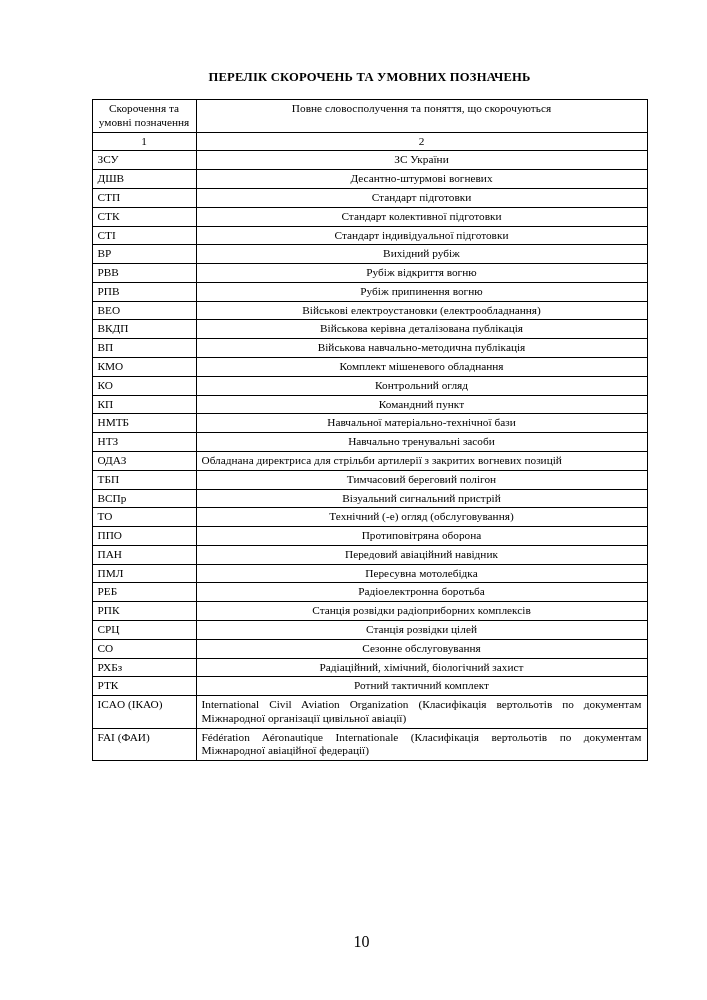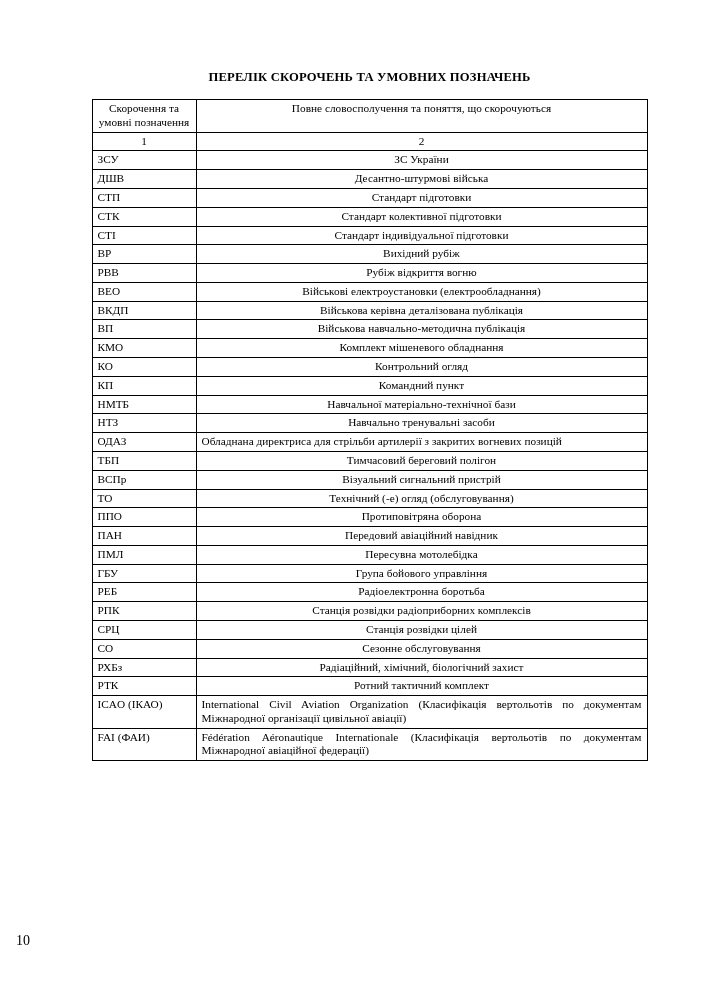--- a/index.html
+++ b/index.html
@@ -68,21 +68,22 @@
   }
   .full-cell.justify {
     text-align: justify;
     text-align-last: left;
   }
   .page-number {
     position: absolute;
     left: 16px;
     right: 0;
     top: 933px;
-    font-size: 14px;
+    text-align: center;
+    font-size: 16px;
   }
 </style>
 </head>
 <body>
 
 <div class="page">
 
   <div class="doc-title">ПЕРЕЛІК СКОРОЧЕНЬ ТА УМОВНИХ ПОЗНАЧЕНЬ</div>
 
   <table class="abbr">
@@ -100,21 +101,21 @@
         <td class="num-cell">2</td>
       </tr>
     </thead>
     <tbody>
         <tr>
           <td class="abbr-cell">ЗСУ</td>
           <td class="full-cell">ЗС України</td>
         </tr>
         <tr>
           <td class="abbr-cell">ДШВ</td>
-          <td class="full-cell">Десантно-штурмові війська</td>
+          <td class="full-cell">Десантно-штурмові вогневих</td>
         </tr>
         <tr>
           <td class="abbr-cell">СТП</td>
           <td class="full-cell">Стандарт підготовки</td>
         </tr>
         <tr>
           <td class="abbr-cell">СТК</td>
           <td class="full-cell">Стандарт колективної підготовки</td>
         </tr>
         <tr>
@@ -123,20 +124,24 @@
         </tr>
         <tr>
           <td class="abbr-cell">ВР</td>
           <td class="full-cell">Вихідний рубіж</td>
         </tr>
         <tr>
           <td class="abbr-cell">РВВ</td>
           <td class="full-cell">Рубіж відкриття вогню</td>
         </tr>
         <tr>
+          <td class="abbr-cell">РПВ</td>
+          <td class="full-cell">Рубіж припинення вогню</td>
+        </tr>
+        <tr>
           <td class="abbr-cell">ВЕО</td>
           <td class="full-cell">Військові електроустановки (електрообладнання)</td>
         </tr>
         <tr>
           <td class="abbr-cell">ВКДП</td>
           <td class="full-cell">Військова керівна деталізована публікація</td>
         </tr>
         <tr>
           <td class="abbr-cell">ВП</td>
           <td class="full-cell">Військова навчально-методична публікація</td>
@@ -183,24 +188,20 @@
         </tr>
         <tr>
           <td class="abbr-cell">ПАН</td>
           <td class="full-cell">Передовий авіаційний навідник</td>
         </tr>
         <tr>
           <td class="abbr-cell">ПМЛ</td>
           <td class="full-cell">Пересувна мотолебідка</td>
         </tr>
         <tr>
-          <td class="abbr-cell">ГБУ</td>
-          <td class="full-cell">Група бойового управління</td>
-        </tr>
-        <tr>
           <td class="abbr-cell">РЕБ</td>
           <td class="full-cell">Радіоелектронна боротьба</td>
         </tr>
         <tr>
           <td class="abbr-cell">РПК</td>
           <td class="full-cell">Станція розвідки радіоприборних комплексів</td>
         </tr>
         <tr>
           <td class="abbr-cell">СРЦ</td>
           <td class="full-cell">Станція розвідки цілей</td>

